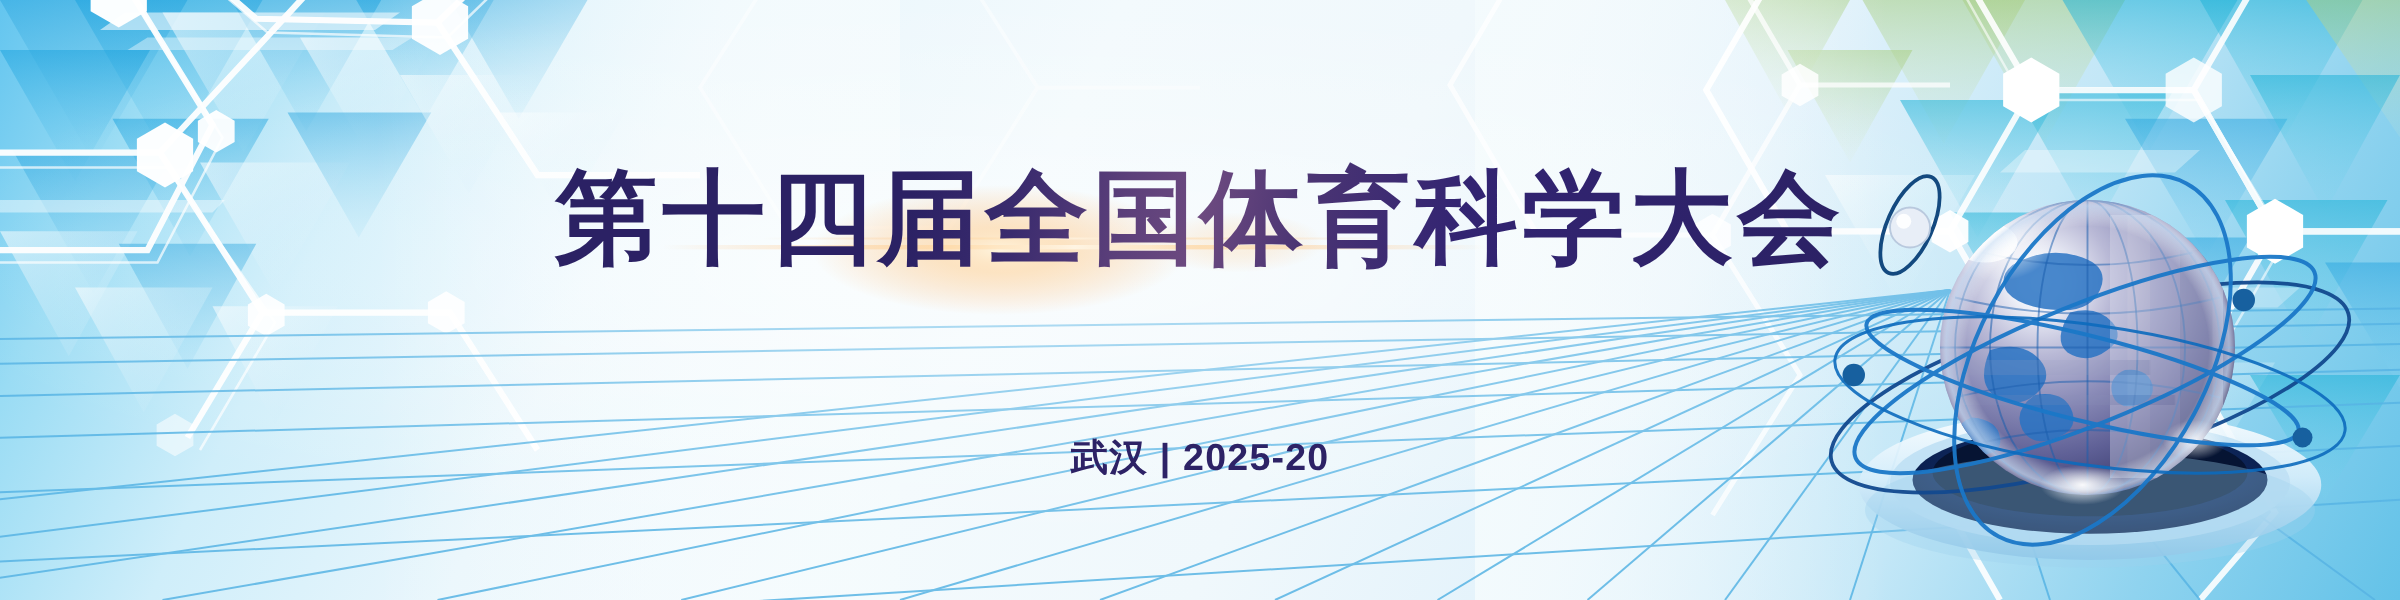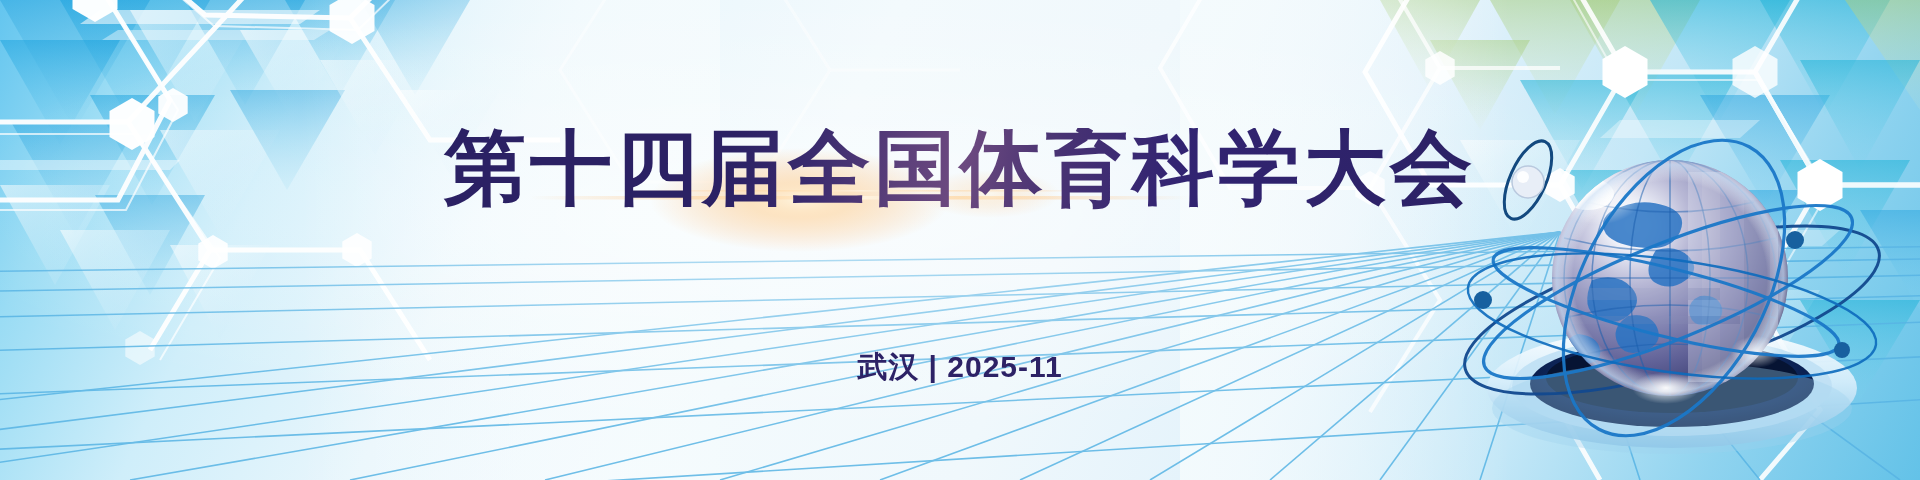--- a/index.html
+++ b/index.html
@@ -40,21 +40,21 @@
   
   .title-wrap{
     position:absolute;
     left:0; right:0;
     top:128px;
     text-align:center;
     z-index:30;
   }
   .title{
     display:inline-block;
-    font-family:Liberation Mono, monospace;
+    font-family:Liberation Serif, serif;
     font-size:82px;
     line-height:94px;
     font-weight:bold;
     letter-spacing:4px;
     color:#2d2266;
     background:linear-gradient(100deg,
         #2b2164 0%,
         #2b2164 28%,
         #3a2b6e 36%,
         #5b3f7a 44%,
@@ -325,21 +325,21 @@
     <rect x="10" y="76" width="660" height="3.5" fill="url(#flareStreak)"></rect>
     <rect x="90" y="70" width="500" height="1.6" fill="url(#flareStreak)" opacity=".7"></rect>
     <ellipse cx="470" cy="74" rx="70" ry="24" fill="url(#flareG)" opacity=".45"></ellipse>
   </svg>
 
   <div class="title-wrap">
     <h1 class="title">第十四届全国体育科学大会</h1>
   </div>
 
   <div class="subtitle-wrap">
-    <div class="subtitle">武汉 | 2025-11</div>
+    <div class="subtitle">武汉 | 2025-20</div>
   </div>
 
   <div class="globe-block">
     <svg width="450" height="360" viewBox="0 0 450 360">
       <defs>
         <radialGradient id="sphere" cx=".34" cy=".28" r=".82">
           <stop offset="0" stop-color="#ffffff"></stop>
           <stop offset=".12" stop-color="#eef0f8"></stop>
           <stop offset=".3" stop-color="#b9b9d6"></stop>
           <stop offset=".5" stop-color="#8b8cb8"></stop>

